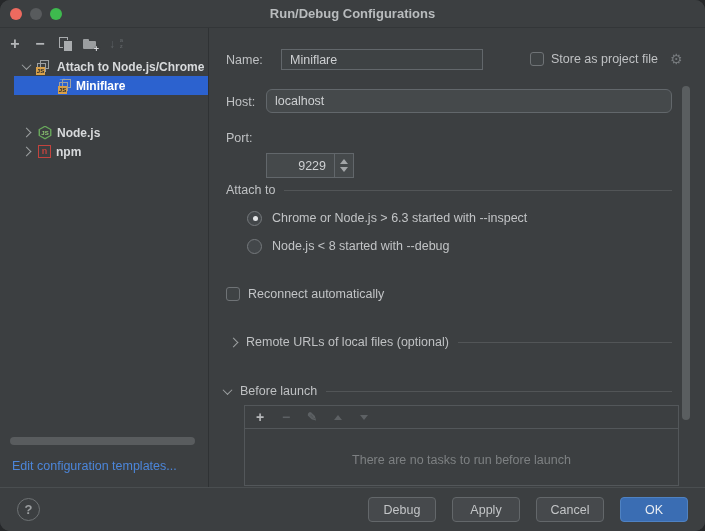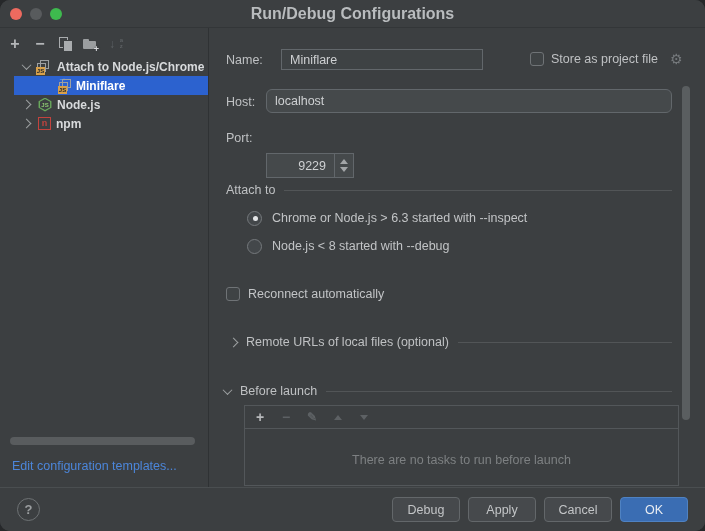--- a/index.html
+++ b/index.html
@@ -10,21 +10,21 @@
     border-radius:10px;
   }
   
   .titlebar{position:absolute;top:0;left:0;right:0;height:28px;background:#3c3f41;
     border-bottom:1px solid #333638;}
   .tl{position:absolute;top:8px;width:12px;height:12px;border-radius:50%;}
   .tl.red{left:10px;background:#ed6a5f;}
   .tl.gray{left:30px;background:#585b5d;}
   .tl.green{left:50px;background:#3eba4e;}
   .win-title{position:absolute;left:0;right:0;top:0;height:28px;line-height:28px;
-    text-align:center;font-size:16px;font-weight:bold;color:#b9bcbe;}
+    text-align:center;font-size:13px;font-weight:bold;color:#b9bcbe;}
   
   .sidebar{position:absolute;top:28px;left:0;width:209px;bottom:44px;background:#3c3f41;
     border-right:1px solid #2f3234;overflow:hidden;}
   .side-toolbar{position:absolute;top:3px;left:0;right:0;height:26px;display:flex;
     align-items:center;padding-left:8px;gap:11px;}
   .ticon{width:14px;height:15px;display:flex;align-items:center;justify-content:center;
     color:#b4b6b8;font-size:16px;line-height:14px;font-weight:bold;}
   .copy-icon{position:relative;width:14px;height:14px;}
   .copy-icon::before{content:"";position:absolute;left:1px;top:0;width:7px;height:9px;
     border:1px solid #a9acae;}
@@ -119,21 +119,21 @@
   .bl-empty{height:56px;display:flex;align-items:center;justify-content:center;
     padding-top:6px;color:#7d8082;font-size:12.5px;}
   .vscroll-thumb{position:absolute;right:15px;top:58px;width:8px;height:334px;
     border-radius:4px;background:#5a5e60;}
   
   .footer{position:absolute;left:0;right:0;bottom:0;height:44px;background:#3c3f41;
     border-top:1px solid #4a4e50;display:flex;align-items:center;padding:0 17px;}
   .help-btn{width:23px;height:23px;border-radius:50%;border:1px solid #6e7274;color:#9b9ea0;
     display:flex;align-items:center;justify-content:center;font-size:13px;font-weight:bold;
     background:transparent;}
-  .btn-group{margin-left:auto;display:flex;gap:8px;}
+  .btn-group{margin-left:auto;display:flex;gap:16px;}
   .btn{min-width:68px;height:25px;background:#46494c;border:1px solid #63676a;border-radius:4px;
     color:#c3c5c7;font-size:12.5px;display:flex;align-items:center;justify-content:center;
     padding:0 12px;font-family:"Liberation Sans",sans-serif;}
   .btn.primary{background:#3a6db3;border-color:#4f82c2;color:#e9edf2;}
 </style>
 </head>
 <body>
 
 <div class="dialog">
 
@@ -170,21 +170,21 @@
       </div>
       <div class="trow selected" style="padding-left:44px;">
         <span class="cfg-icon" style="margin-left:0;">
           <span class="mf-arrow">→</span>
           <span class="sq1"></span>
             <span class="sq2"></span>
           <span class="js">JS</span>
         </span>
         <span class="tlabel" style="margin-left:2px;">Miniflare</span>
       </div>
-      <div class="trow" style="padding-left:9px;">
+      <div class="trow" style="padding-left:9px;margin-top:28px;">
         <span class="chev right"></span>
         <span class="hex">
           <span class="hex-o"></span>
             <span class="hex-i"></span>
           <span class="hex-t">JS</span>
         </span>
         <span class="tlabel">Node.js</span>
       </div>
       <div class="trow" style="padding-left:9px;">
         <span class="chev right"></span>

